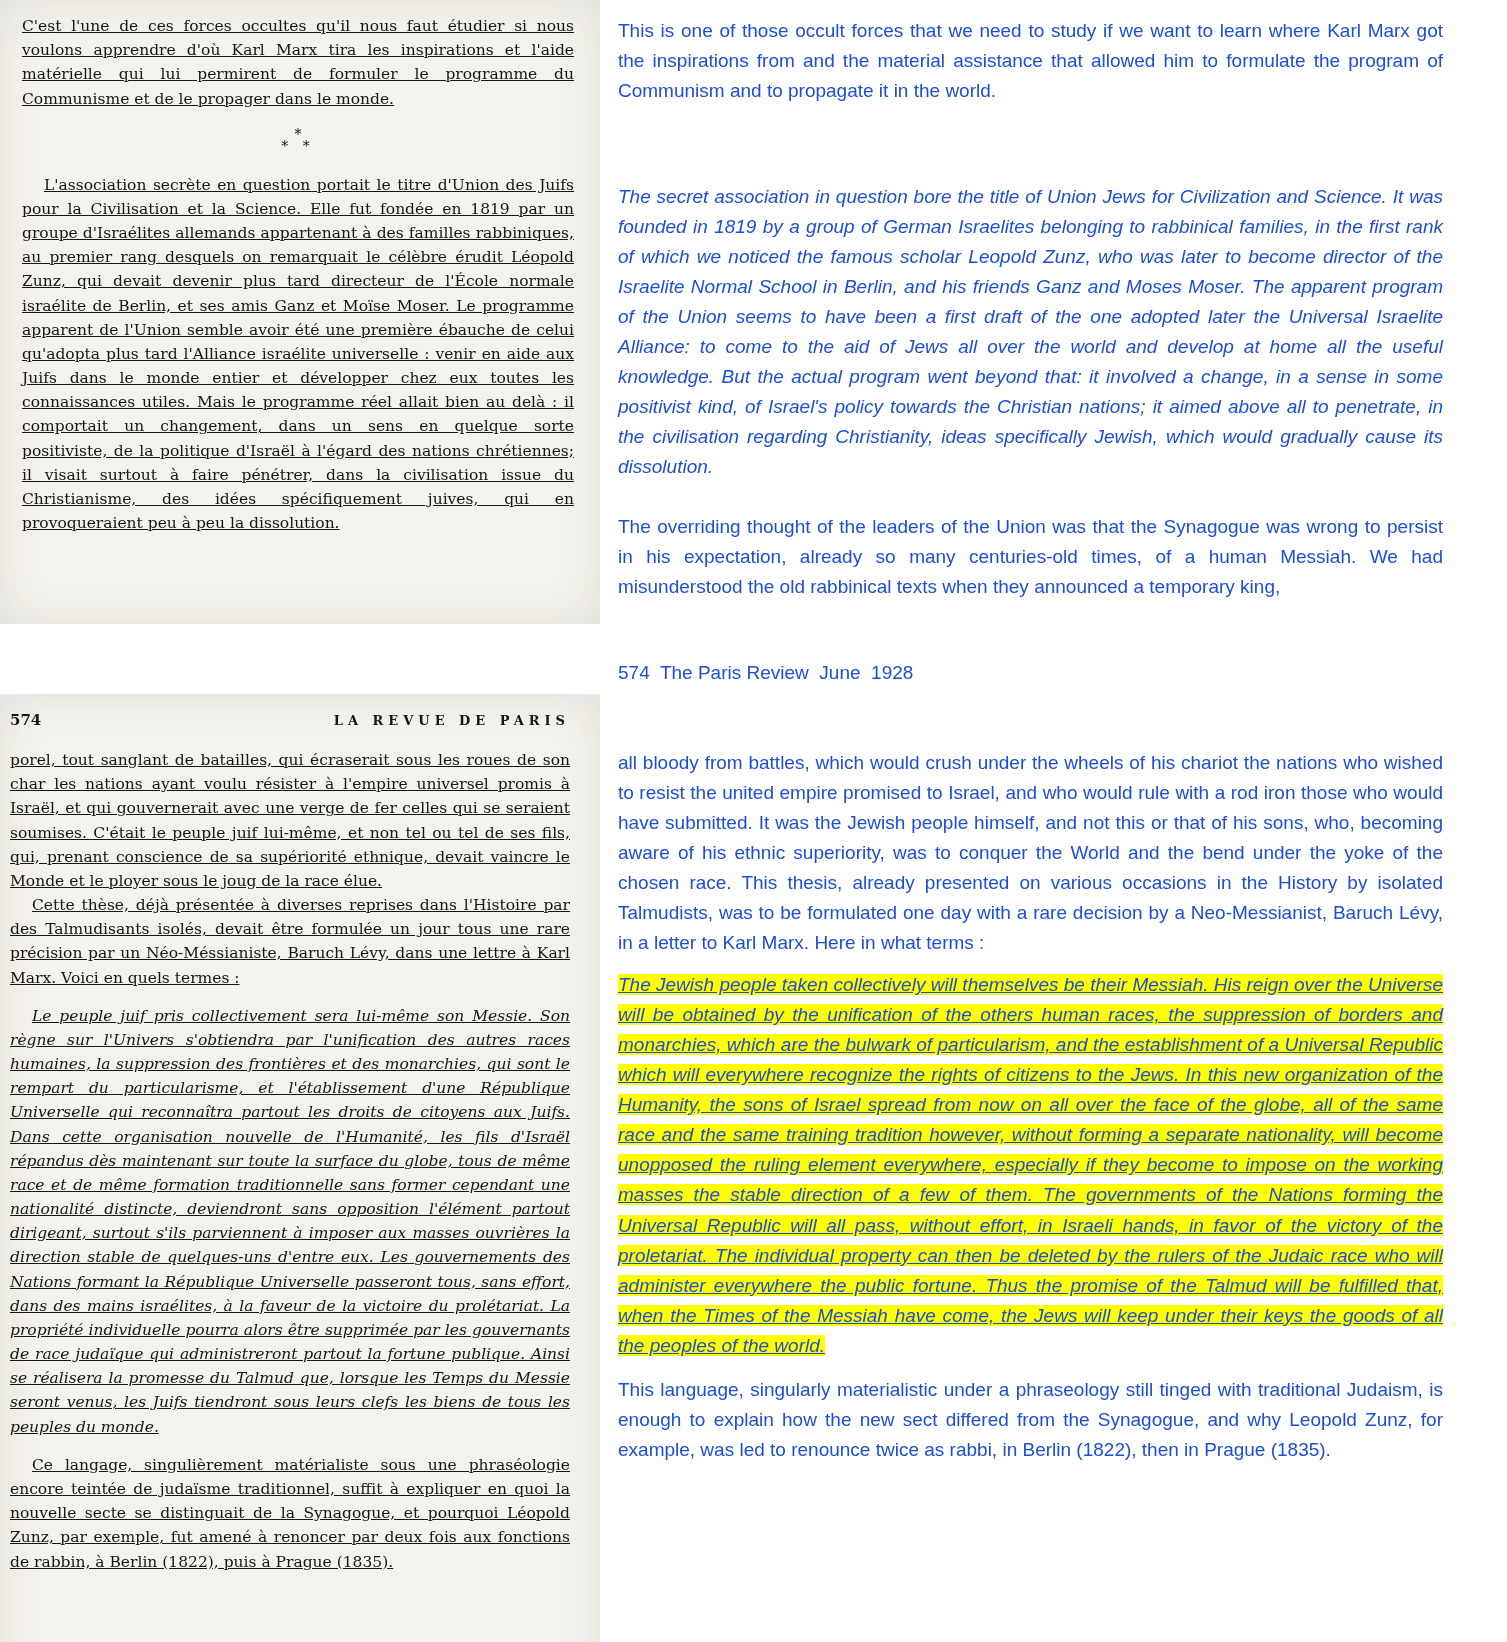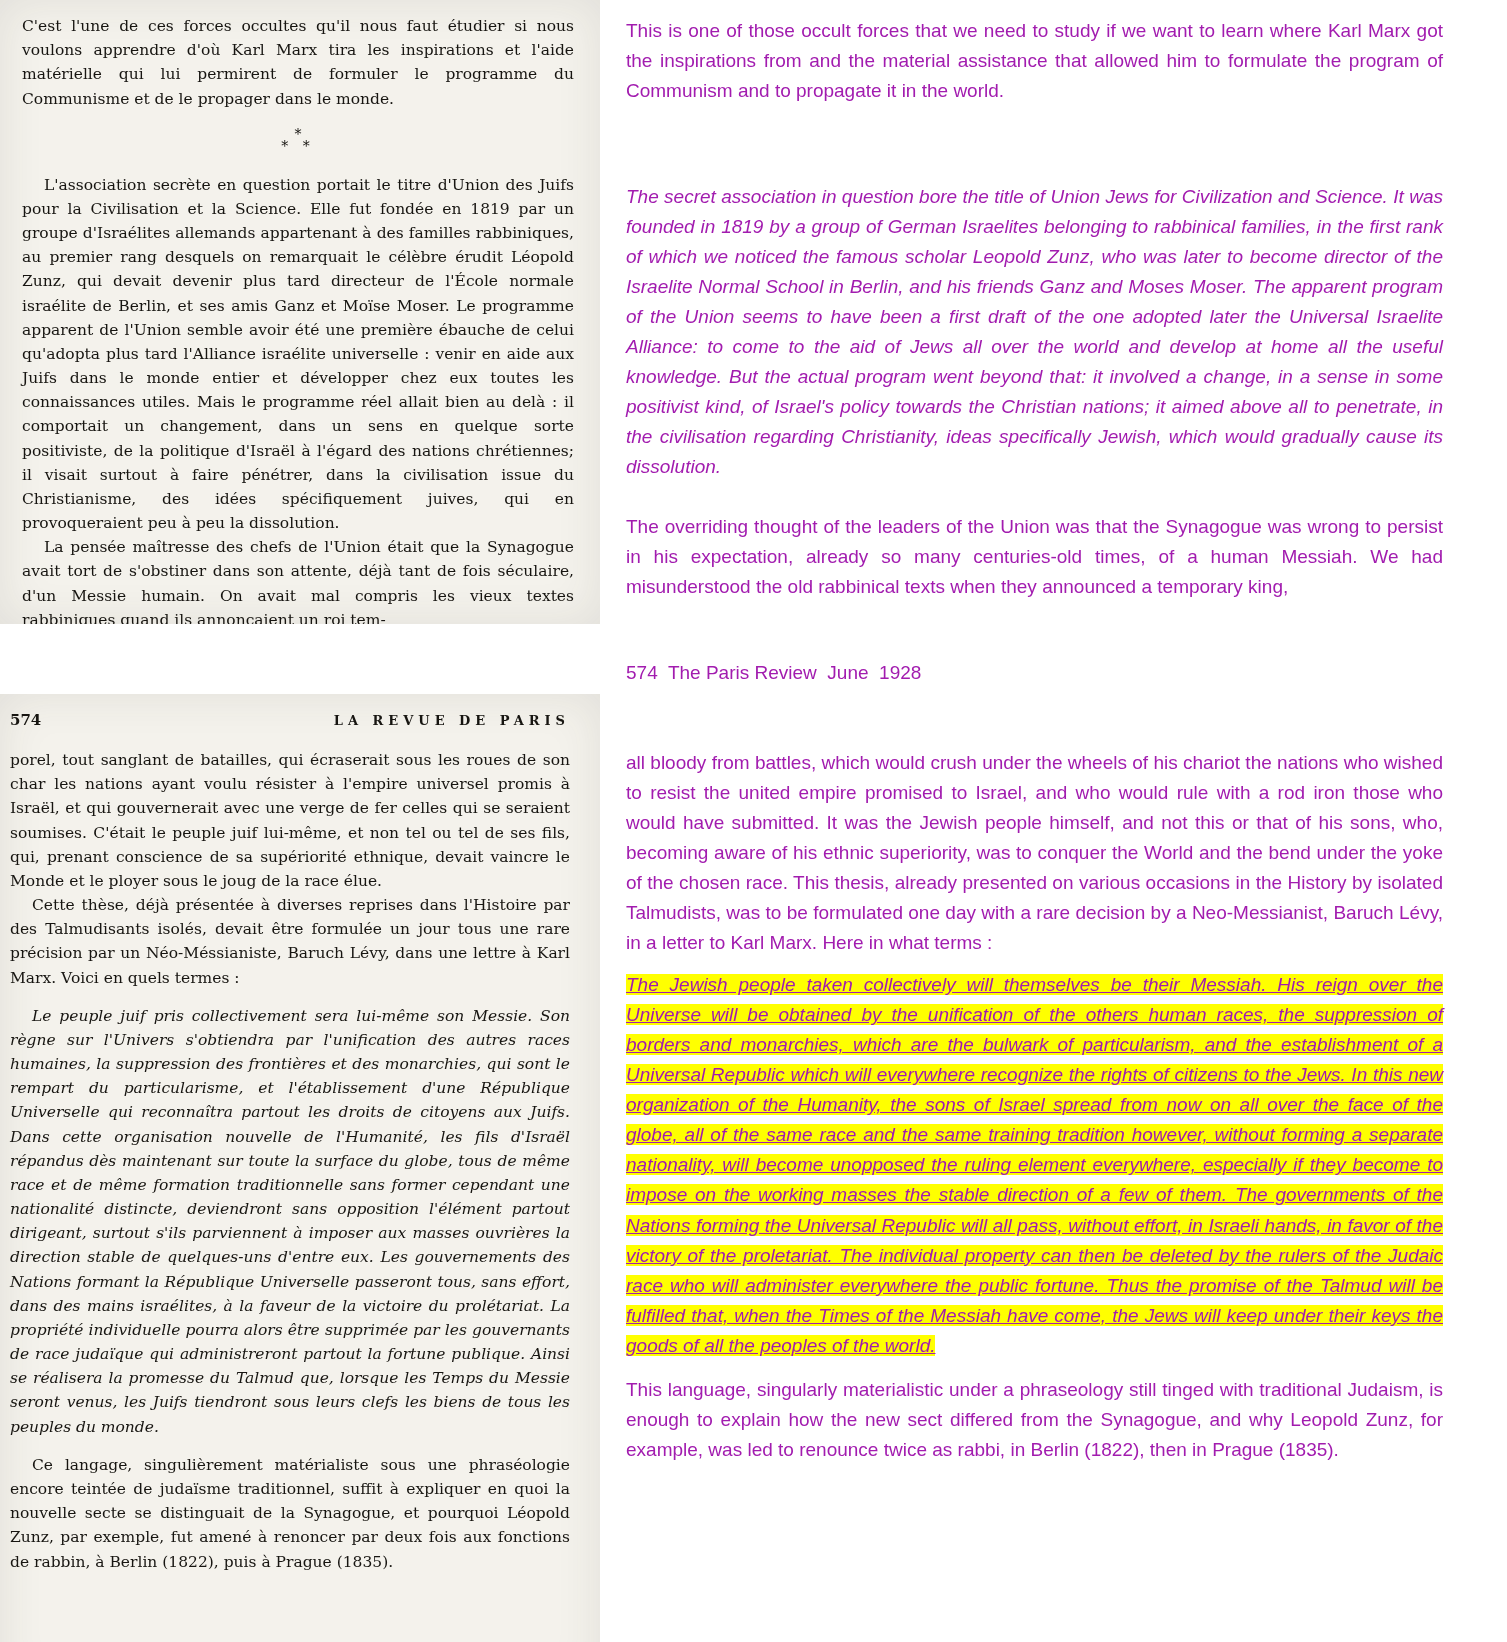--- a/index.html
+++ b/index.html
@@ -15,40 +15,40 @@
     overflow:hidden;
     font-family:"DejaVu Serif", serif;
     font-size:15.5px;
     line-height:1.56;
     color:#171511;
     text-align:justify;
   }
   .scan-page-1{height:624px;padding:14px 26px 4px 22px;}
   .scan-gap{height:22px;background:#ffffff;}
   .scan-page-2{height:996px;padding:10px 30px 4px 10px;margin-top:48px;}
-  .scan-page p{margin:0;}
+  .scan-page p{margin:0;text-decoration:underline;}
   .ind{text-indent:22px;}
   .sep{text-align:center;margin:18px 0 20px;font-size:14px;color:#171511;}
   .sep .t{display:block;line-height:11px;}
   .sep .b{display:block;line-height:13px;letter-spacing:5px;}
   .page-header{position:relative;height:26px;margin:4px 0 14px;}
   .page-num{font-weight:bold;font-size:15px;}
   .journal{position:absolute;left:0;right:0;top:3px;text-align:right;letter-spacing:5px;font-size:13px;font-weight:bold;}
   .quote-fr{font-style:italic;margin-top:14px !important;}
   .mt-fr{margin-top:14px !important;}
 
   
   .tr-col{
     flex:1;
     box-sizing:border-box;
-    padding:16px 64px 0 26px;
+    padding:16px 64px 0 18px;
     font-family:"Liberation Sans", sans-serif;
     font-size:19px;
     line-height:1.58;
-    color:#a21caf;
+    color:#1d4ed8;
     background:#ffffff;
   }
   .tr-col p{margin:0;text-align:justify;}
   .tr-p2{margin-top:76px !important;font-style:italic;}
   .tr-p3{margin-top:30px !important;}
   .tr-marker{margin-top:56px !important;text-align:right;white-space:pre-wrap;}
   .tr-p4{margin-top:60px !important;}
   .tr-quote{margin-top:12px !important;text-decoration:underline;}
   .tr-p5{margin-top:14px !important;}
   .hl{background:#ffff00;font-style:italic;}
@@ -60,21 +60,20 @@
 
   <div class="scan-col">
 
     <div class="scan-page scan-page-1">
       <p>C'est l'une de ces forces occultes qu'il nous faut étudier si nous voulons apprendre d'où Karl Marx tira les inspirations et l'aide matérielle qui lui permirent de formuler le programme du Communisme et de le propager dans le monde.</p>
       <div class="sep">
         <span class="t">*</span>
         <span class="b">* *</span>
       </div>
       <p class="ind">L'association secrète en question portait le titre d'Union des Juifs pour la Civilisation et la Science. Elle fut fondée en 1819 par un groupe d'Israélites allemands appartenant à des familles rabbiniques, au premier rang desquels on remarquait le célèbre érudit Léopold Zunz, qui devait devenir plus tard directeur de l'École normale israélite de Berlin, et ses amis Ganz et Moïse Moser. Le programme apparent de l'Union semble avoir été une première ébauche de celui qu'adopta plus tard l'Alliance israélite universelle : venir en aide aux Juifs dans le monde entier et développer chez eux toutes les connaissances utiles. Mais le programme réel allait bien au delà : il comportait un changement, dans un sens en quelque sorte positiviste, de la politique d'Israël à l'égard des nations chrétiennes; il visait surtout à faire pénétrer, dans la civilisation issue du Christianisme, des idées spécifiquement juives, qui en provoqueraient peu à peu la dissolution.</p>
-      <p class="ind">La pensée maîtresse des chefs de l'Union était que la Synagogue avait tort de s'obstiner dans son attente, déjà tant de fois séculaire, d'un Messie humain. On avait mal compris les vieux textes rabbiniques quand ils annonçaient un roi tem-</p>
     </div>
 
     <div class="scan-gap"></div>
 
     <div class="scan-page scan-page-2">
       <div class="page-header">
         <span class="page-num">574</span>
         <span class="journal">LA REVUE DE PARIS</span>
       </div>
       <p>porel, tout sanglant de batailles, qui écraserait sous les roues de son char les nations ayant voulu résister à l'empire universel promis à Israël, et qui gouvernerait avec une verge de fer celles qui se seraient soumises. C'était le peuple juif lui-même, et non tel ou tel de ses fils, qui, prenant conscience de sa supériorité ethnique, devait vaincre le Monde et le ployer sous le joug de la race élue.</p>

